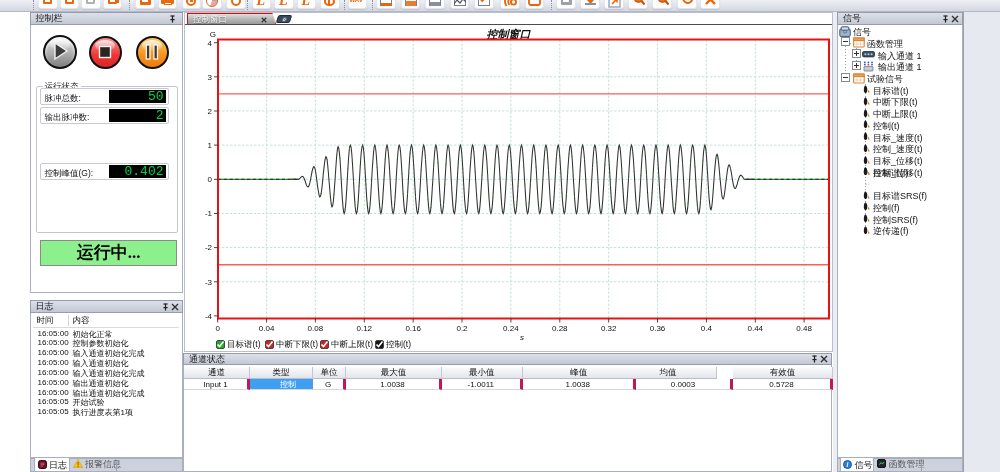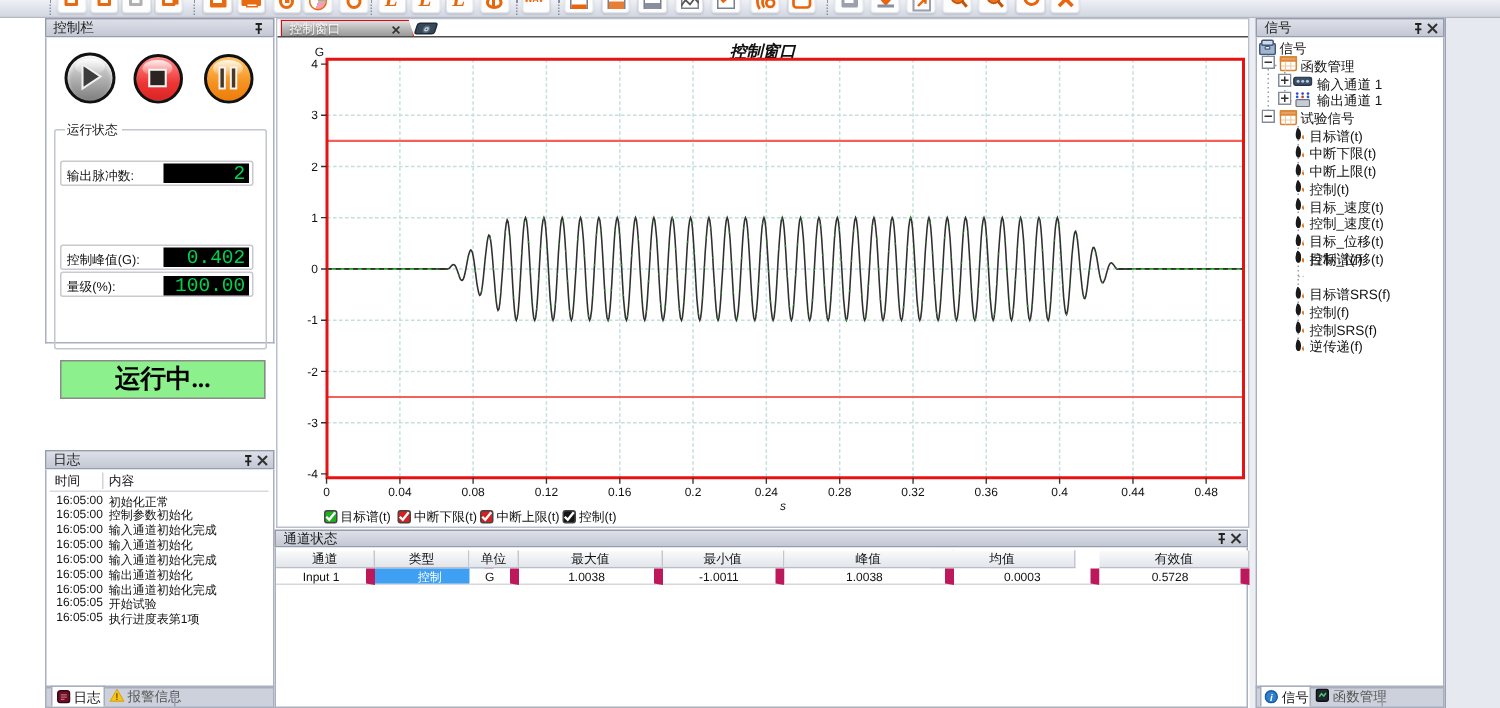--- a/index.html
+++ b/index.html
@@ -8,21 +8,21 @@
 .tsep{position:absolute;top:0;width:1px;height:10px;border-left:1px dotted #8a90a0}
 .hdr{position:absolute;height:12.5px;background:linear-gradient(#dde0e8,#c3c8d4);border:1px solid #959cae;font-size:9px;color:#1a1a1a;line-height:11px;padding-left:5px}
 .hico{position:absolute;top:1.5px}
 .panel{position:absolute;background:#fff;border:1px solid #aab0bf}
 .flab{position:absolute;left:4px;top:4px;font-size:8.5px;color:#111}
 .fld{position:absolute;left:9px;width:129px;height:17px;background:#fff;border:1px solid #c9c9cf;border-radius:2px}
 .lcd{position:absolute;right:2px;top:1.5px;width:57px;height:13px;background:#000;color:#00d24d;font:13px "Liberation Mono",monospace;text-align:right;padding-right:2px;line-height:13px}
 .lrow{position:absolute;left:0;width:100%;height:10px;font-size:8px;color:#111}
 .lt{position:absolute;left:7px}.lc{position:absolute;left:42px}
 .thc{position:absolute;top:0;height:11.5px;background:linear-gradient(#fafbfc,#e2e5eb);border-right:1px solid #c3c7d0;border-bottom:1px solid #b8bdc8;font-size:8.5px;color:#111;text-align:center;line-height:11px}
-.tdc{position:absolute;top:11.5px;height:11.5px;background:#fff;border-right:6px solid #be185d;border-bottom:1px solid #d8d8dc;font-size:8px;color:#111;text-align:center;line-height:11px}
+.tdc{position:absolute;top:11.5px;height:11.5px;background:#fff;border-right:3px solid #be185d;border-bottom:1px solid #d8d8dc;font-size:8px;color:#111;text-align:center;line-height:11px}
 .leg{position:absolute;top:326px;height:11px;font-size:8.5px;color:#111;line-height:11px}
 .leg span{vertical-align:top}
 .cb{display:inline-block;width:9px;height:9px;border:1px solid #444;border-radius:2px;margin-right:2px;margin-top:0.5px}
 .cb svg{display:block;margin:-1px 0 0 -1px}
 .trow{position:absolute;left:0;width:126px;height:11.7px;font-size:9px;color:#111}
 .btab{position:absolute;bottom:0;height:14px;font-size:9px;line-height:14px}
 </style></head><body>
 
 <div id="toolbar">
     <div class="tsep" style="left:32.5px"></div>
@@ -162,50 +162,50 @@
 <div class="abs" style="left:833px;top:11.5px;width:4px;height:461px;background:#eceef3"></div>
 
 <div class="hdr" style="left:29.5px;top:12px;width:153.5px">控制栏<span class="hico" style="right:6px"><svg width="7" height="8" viewBox="0 0 7 8">
         <g stroke="#222" stroke-width="1.2" fill="none">
           <line x1="3.5" y1="0.8" x2="3.5" y2="4.6"></line>
           <line x1="1.4" y1="1" x2="5.6" y2="1"></line>
           <line x1="1.4" y1="4.6" x2="5.6" y2="4.6"></line>
           <line x1="3.5" y1="4.6" x2="3.5" y2="7.6"></line>
         </g>
       </svg></span></div>
-<div class="panel" style="left:29.5px;top:24.5px;width:153.5px;height:204px;border-top:none">
+<div class="panel" style="left:29.5px;top:24.5px;width:153.5px;height:268px;border-top:none">
   <div class="abs" style="left:12.5px;top:10.5px;width:34px;height:34px;border-radius:50%;background:linear-gradient(#e8e8e8,#7e7e7e);border:2.4px solid #111;box-shadow:inset 0 2px 3px rgba(255,255,255,.8)">
      <span style="position:absolute;left:15%;top:6%;width:68%;height:38%;border-radius:50%;background:linear-gradient(rgba(255,255,255,.85),rgba(255,255,255,.05))"></span><svg width="30" height="30" viewBox="0 0 30 30" style="margin:-0.6px;position:relative">
         <polygon points="11,7 23,15 11,23" fill="#3c3c3c" stroke="#f0f0f0" stroke-width="1.4"></polygon>
       </svg></div>
   <div class="abs" style="left:58.5px;top:11.5px;width:33px;height:33px;border-radius:50%;background:linear-gradient(#ff9090,#ee3535 60%,#d82525);border:2.4px solid #111">
      <span style="position:absolute;left:15%;top:6%;width:68%;height:38%;border-radius:50%;background:linear-gradient(rgba(255,255,255,.85),rgba(255,255,255,.05))"></span><svg width="28" height="28" viewBox="0 0 28 28" style="position:relative">
         <rect x="8.5" y="8.5" width="11" height="11" fill="#2c2420" stroke="#f4f4f4" stroke-width="1.4"></rect>
       </svg></div>
   <div class="abs" style="left:105.5px;top:11.5px;width:33px;height:33px;border-radius:50%;background:linear-gradient(#ffc96a,#f59120 60%,#ec7d0a);border:2.4px solid #111">
      <span style="position:absolute;left:15%;top:6%;width:68%;height:38%;border-radius:50%;background:linear-gradient(rgba(255,255,255,.85),rgba(255,255,255,.05))"></span><svg width="28" height="28" viewBox="0 0 28 28" style="position:relative">
         <g fill="#4a3823" stroke="#f4f4f4" stroke-width="1.3">
           <rect x="8.3" y="7" width="3.6" height="14"></rect>
           <rect x="15.9" y="7" width="3.6" height="14"></rect>
         </g>
       </svg></div>
   <fieldset class="abs" style="left:5px;top:56px;width:142px;height:152px;border:1px solid #c2c6cf;border-radius:2px;font-size:8.5px;color:#222;padding:0 3px">
     <legend style="margin-left:3px;padding:0 2px">运行状态</legend>
   </fieldset>
+  <div class="fld" style="top:63.3px">
+      <span class="flab">脉冲总数:</span>
+      <span class="lcd">50</span>
+    </div>
     <div class="fld" style="top:82.0px">
       <span class="flab">输出脉冲数:</span>
       <span class="lcd">2</span>
     </div>
     <div class="fld" style="top:138.1px">
       <span class="flab">控制峰值(G):</span>
       <span class="lcd">0.402</span>
-    </div>
-    <div class="fld" style="top:156.8px">
-      <span class="flab">量级(%):</span>
-      <span class="lcd">100.00</span>
     </div>
   <div class="abs" style="left:9.5px;top:215.5px;width:137px;height:25.5px;background:#8cf18c;border:1px solid #8a8a8a;text-align:center;font:bold 17px 'Liberation Serif';color:#000;line-height:24px">运行中...</div>
 </div>
 
 <div class="hdr" style="left:29.5px;top:300px;width:153.5px">日志<span class="hico" style="right:13px"><svg width="7" height="8" viewBox="0 0 7 8">
         <g stroke="#222" stroke-width="1.2" fill="none">
           <line x1="3.5" y1="0.8" x2="3.5" y2="4.6"></line>
           <line x1="1.4" y1="1" x2="5.6" y2="1"></line>
           <line x1="1.4" y1="4.6" x2="5.6" y2="4.6"></line>
           <line x1="3.5" y1="4.6" x2="3.5" y2="7.6"></line>

